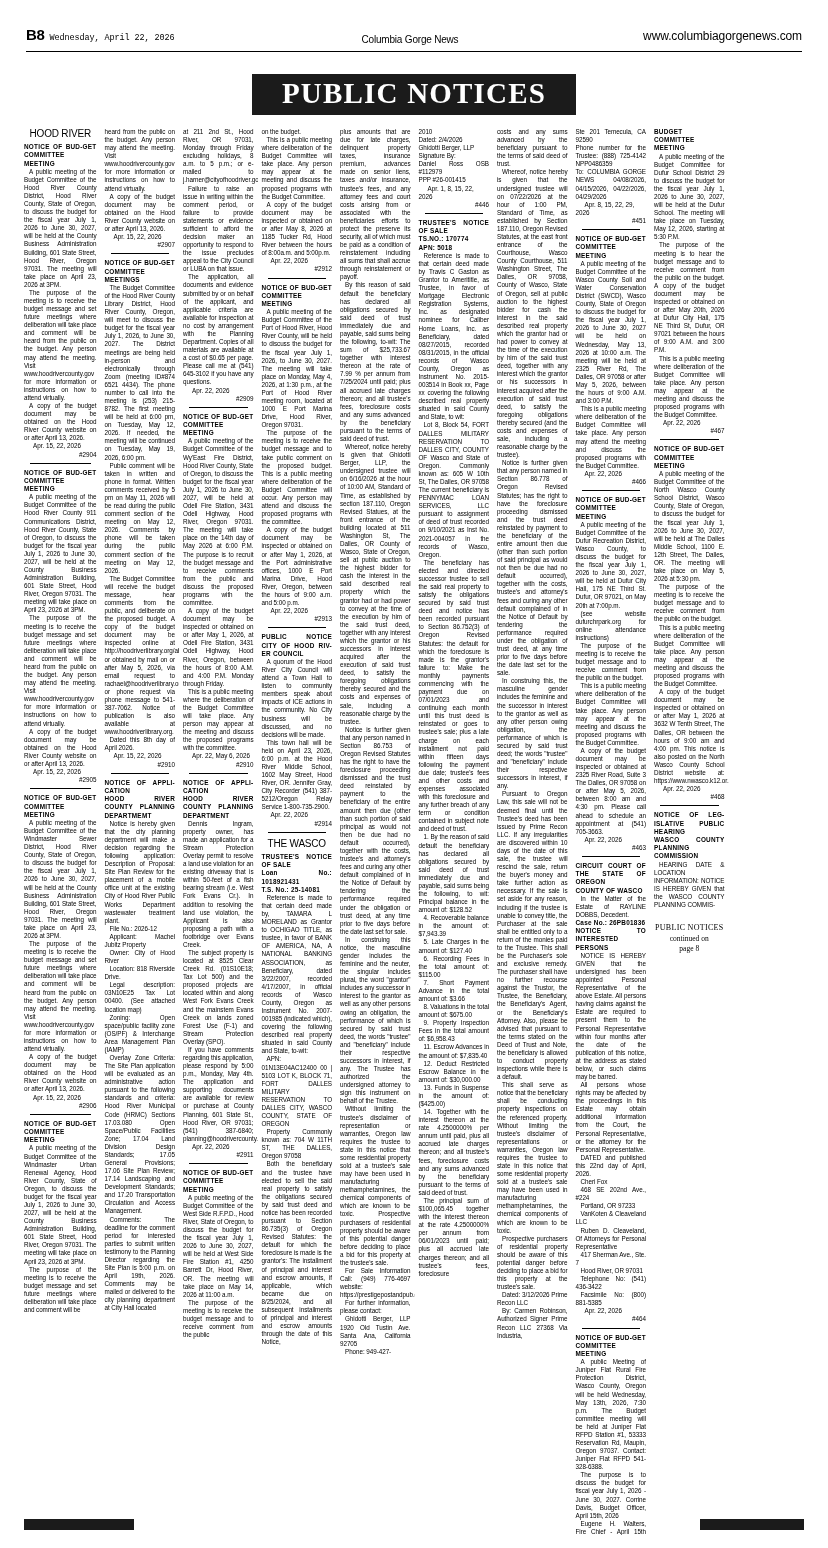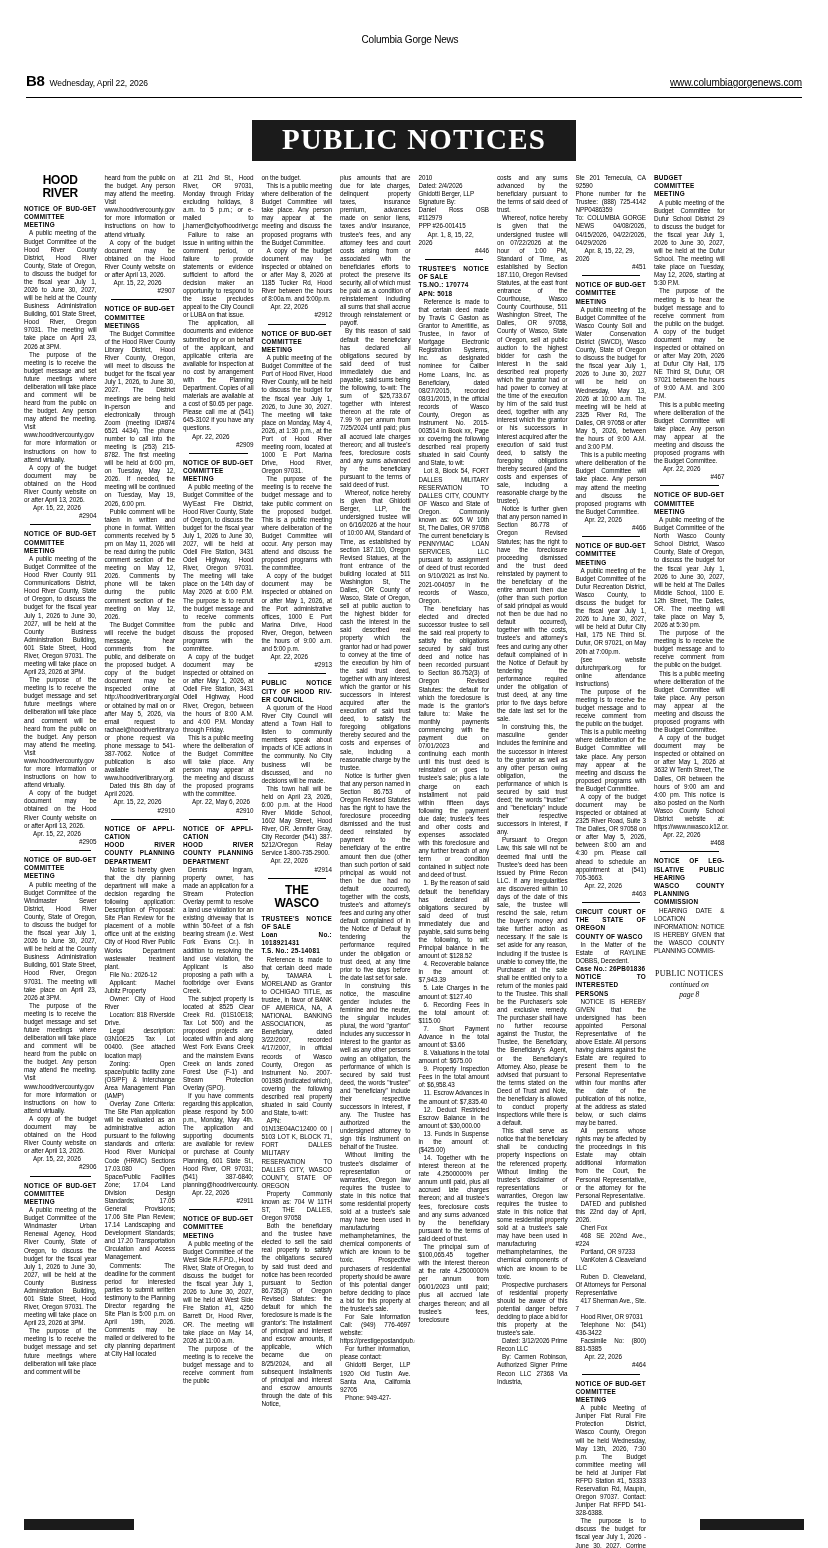--- a/index.html
+++ b/index.html
@@ -25,45 +25,44 @@
     display: flex;
     align-items: baseline;
     justify-content: space-between;
     padding: 26px 26px 5px 26px;
   }
   .mast-left {
     display: flex;
     align-items: baseline;
     gap: 5px;
     white-space: nowrap;
-    margin-top: 46px;
   }
   .page-num {
     font-family: "Liberation Sans", sans-serif;
     font-weight: bold;
     font-size: 15px;
     letter-spacing: -0.3px;
   }
   .mast-date {
     font-size: 8.5px;
     font-weight: normal;
     letter-spacing: -0.1px;
+    font-family: Liberation Mono, monospace;
   }
   .mast-center {
     font-size: 10px;
     letter-spacing: -0.2px;
     position: absolute;
     left: 0; right: 8px;
     text-align: center;
     top: 34px;
   }
   .mast-right {
-    font-size: 10px;
+    font-size: 12px;
     letter-spacing: -0.1px;
-    text-decoration: underline;
   }
   .mast-rule {
     border: none;
     border-top: 1.6px solid #000;
     margin: 3px 26px 0 26px;
   }
 
   
   .banner-wrap {
     margin-top: 22px;
@@ -92,22 +91,22 @@
   .col {
     width: 78.5px;
     padding: 0 4px;
     border-left: none;
     overflow: hidden;
   }
   .col:first-child { padding-left: 2px; }
 
   
   .sec-head {
-    font-weight: bold;
-    font-size: 12px;
+    font-weight: normal;
+    font-size: 10px;
     letter-spacing: -0.2px;
     text-align: center;
     margin: 0 0 4px 0;
     line-height: 1.12;
   }
   .ntc-head {
     font-size: 6.4px;
     letter-spacing: 0.25px;
     line-height: 1.28;
     margin: 0;
@@ -147,21 +146,20 @@
     margin-top: 14px;
     text-align: center;
     font-family: "Liberation Serif", serif;
   }
   .cont-title {
     font-size: 8px;
     letter-spacing: 0.3px;
     line-height: 1.35;
   }
   .cont-sub {
-    font-style: italic;
     font-size: 7.5px;
     line-height: 1.4;
   }
 
   
   .btm-bar {
     position: absolute;
     background: #1b1b1b;
     height: 11px;
   }

